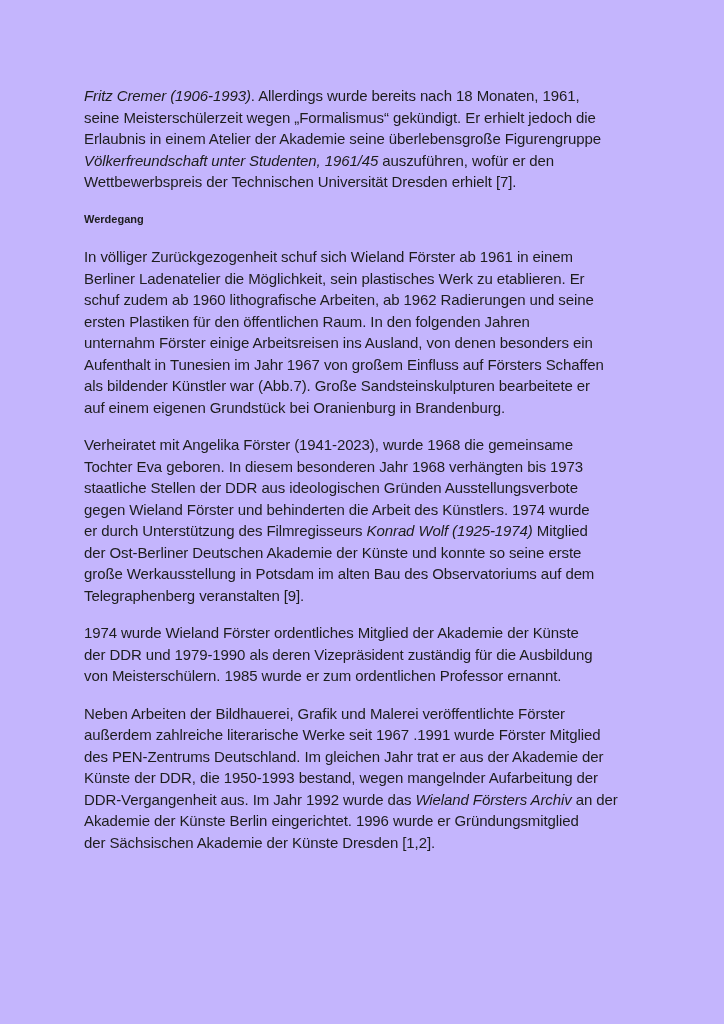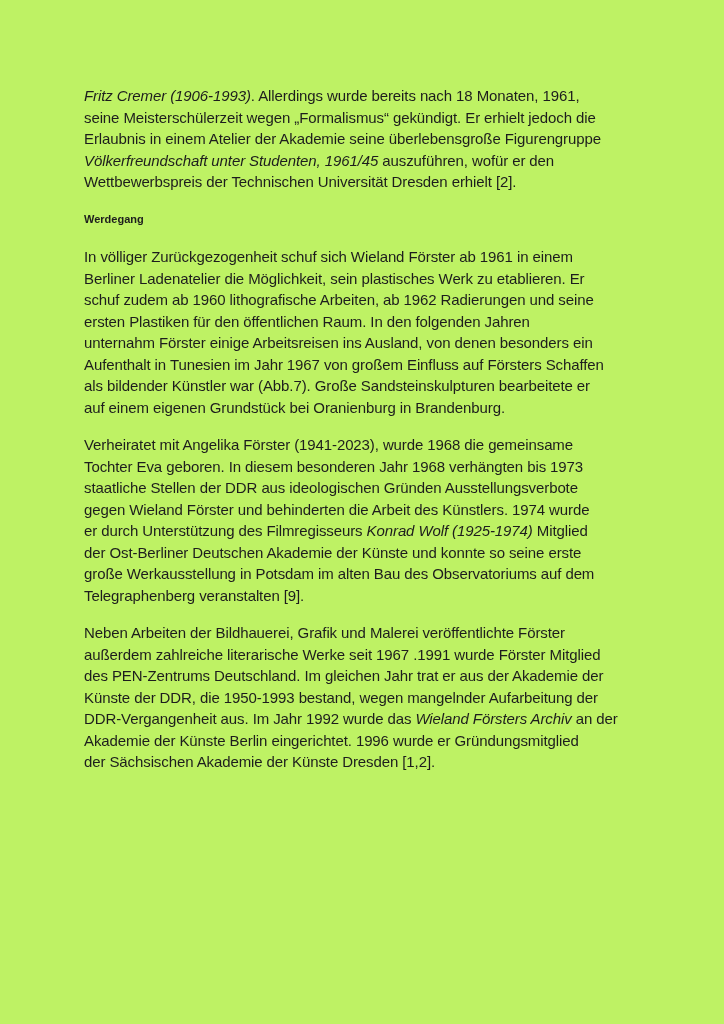--- a/index.html
+++ b/index.html
@@ -4,21 +4,21 @@
 <style>
   html, body {
     margin: 0;
     padding: 0;
     background: #ffffff;
   }
   .page {
     position: relative;
     width: 724px;
     height: 1024px;
-    background: #bef264;
+    background: #c4b5fd;
     box-sizing: border-box;
     padding: 85px 40px 0 84px;
     overflow: hidden;
     font-family: "Liberation Sans", sans-serif;
     color: #1d1d1d;
   }
   .doc-body {
     width: 600px;
   }
   .para {
@@ -41,21 +41,21 @@
 </head>
 <body>
 
 <div class="page">
   <div class="doc-body">
 
     <p class="para"><span class="i">Fritz Cremer (1906-1993)</span><span>. Allerdings wurde bereits nach 18 Monaten, 1961,
 seine Meisterschülerzeit wegen „Formalismus“ gekündigt. Er erhielt jedoch die
 Erlaubnis in einem Atelier der Akademie seine überlebensgroße Figurengruppe
 </span><span class="i">Völkerfreundschaft unter Studenten, 1961/45</span><span> auszuführen, wofür er den
-Wettbewerbspreis der Technischen Universität Dresden erhielt [2].</span></p>
+Wettbewerbspreis der Technischen Universität Dresden erhielt [7].</span></p>
 
     <h2 class="heading">Werdegang</h2>
 
     <p class="para"><span>In völliger Zurückgezogenheit schuf sich Wieland Förster ab 1961 in einem
 Berliner Ladenatelier die Möglichkeit, sein plastisches Werk zu etablieren. Er
 schuf zudem ab 1960 lithografische Arbeiten, ab 1962 Radierungen und seine
 ersten Plastiken für den öffentlichen Raum. In den folgenden Jahren
 unternahm Förster einige Arbeitsreisen ins Ausland, von denen besonders ein
 Aufenthalt in Tunesien im Jahr 1967 von großem Einfluss auf Försters Schaffen
 als bildender Künstler war (Abb.7). Große Sandsteinskulpturen bearbeitete er
@@ -63,20 +63,23 @@
 
     <p class="para"><span>Verheiratet mit Angelika Förster (1941-2023), wurde 1968 die gemeinsame
 Tochter Eva geboren. In diesem besonderen Jahr 1968 verhängten bis 1973
 staatliche Stellen der DDR aus ideologischen Gründen Ausstellungsverbote
 gegen Wieland Förster und behinderten die Arbeit des Künstlers. 1974 wurde
 er durch Unterstützung des Filmregisseurs </span><span class="i">Konrad Wolf (1925-1974)</span><span> Mitglied
 der Ost-Berliner Deutschen Akademie der Künste und konnte so seine erste
 große Werkausstellung in Potsdam im alten Bau des Observatoriums auf dem
 Telegraphenberg veranstalten [9].</span></p>
 
+    <p class="para"><span>1974 wurde Wieland Förster ordentliches Mitglied der Akademie der Künste
+der DDR und 1979-1990 als deren Vizepräsident zuständig für die Ausbildung
+von Meisterschülern. 1985 wurde er zum ordentlichen Professor ernannt.</span></p>
 
     <p class="para"><span>Neben Arbeiten der Bildhauerei, Grafik und Malerei veröffentlichte Förster
 außerdem zahlreiche literarische Werke seit 1967 .1991 wurde Förster Mitglied
 des PEN-Zentrums Deutschland. Im gleichen Jahr trat er aus der Akademie der
 Künste der DDR, die 1950-1993 bestand, wegen mangelnder Aufarbeitung der
 DDR-Vergangenheit aus. Im Jahr 1992 wurde das </span><span class="i">Wieland Försters Archiv</span><span> an der
 Akademie der Künste Berlin eingerichtet. 1996 wurde er Gründungsmitglied
 der Sächsischen Akademie der Künste Dresden [1,2].</span></p>
 
 

